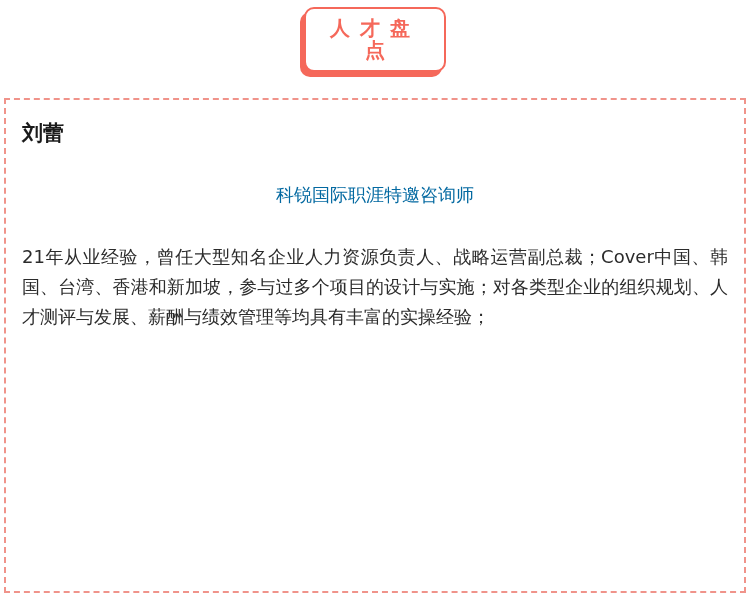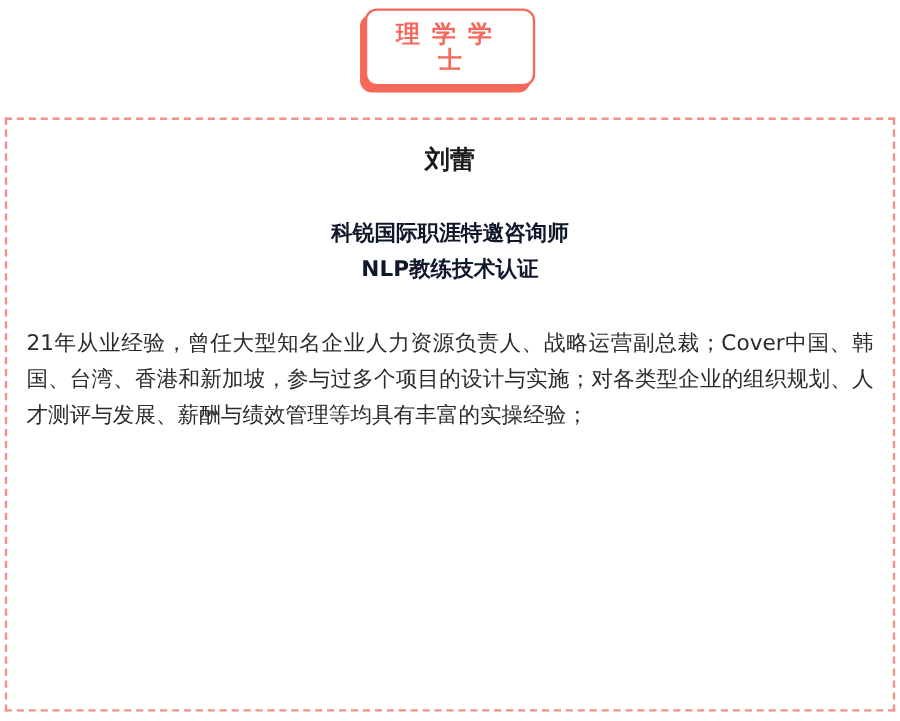--- a/index.html
+++ b/index.html
@@ -38,56 +38,54 @@
     box-sizing: border-box;
     height: 495px;
     padding: 18px 16px 14px 16px;
     color: #2b2b2b;
   }
   .name {
     margin: 0 0 32px 0;
     font-size: 21px;
     font-weight: bold;
     line-height: 30px;
-    text-align: center;
+    text-align: left;
     color: #1a1a1a;
   }
   .credentials {
     margin: 0 0 32px 0;
     text-align: center;
   }
   .credential-line {
     font-size: 18px;
     line-height: 30px;
-    color: #0f172a;
-    font-weight: bold;
+    color: #0369a1;
   }
   .bio {
     margin: 16px 0 33px 0;
     font-size: 18px;
     line-height: 30px;
     text-align: justify;
     color: #2b2b2b;
   }
   .bio:last-child {
     margin-bottom: 0;
   }
 </style>
 </head>
 <body>
 
 <div class="badge-wrap">
   <div class="badge">
-    <span class="badge-text">理学学士</span>
+    <span class="badge-text">人才盘点</span>
   </div>
 </div>
 
 <div class="panel">
   <div class="name">刘蕾</div>
 
   <div class="credentials">
     <div class="credential-line">科锐国际职涯特邀咨询师</div>
-    <div class="credential-line">NLP教练技术认证</div>
   </div>
 
   <p class="bio">21年从业经验，曾任大型知名企业人力资源负责人、战略运营副总裁；Cover中国、韩国、台湾、香港和新加坡，参与过多个项目的设计与实施；对各类型企业的组织规划、人才测评与发展、薪酬与绩效管理等均具有丰富的实操经验；</p>
 
 </div>
 
 </body></html>

